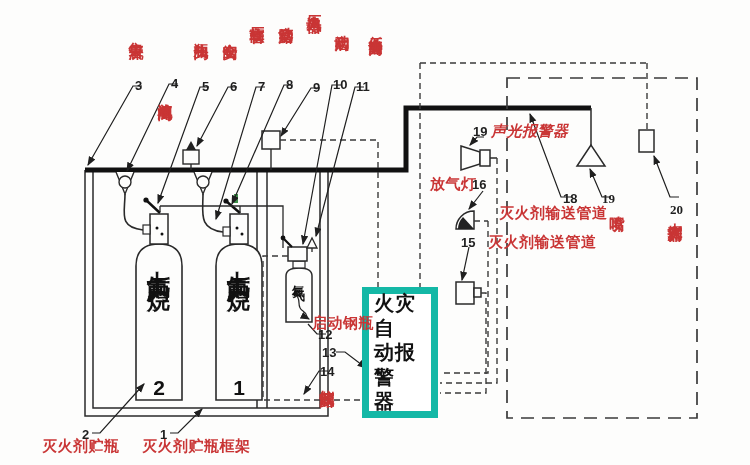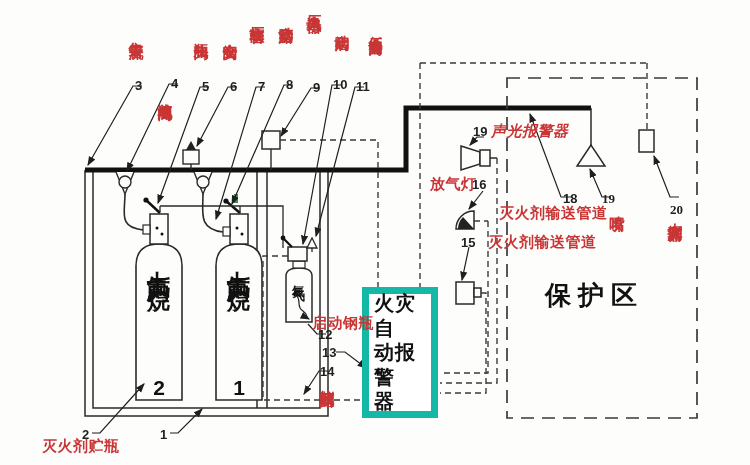--- a/index.html
+++ b/index.html
@@ -172,20 +172,21 @@
 <div class="lblv" style="left:369px;top:25px;font-size:14px;">低压安全泄漏阀</div>
 <div class="lblh" style="left:312px;top:314px;">启动钢瓶</div>
 <div class="lblv" style="left:320px;top:378px;">控制线路</div>
 <div class="lblh" style="left:488px;top:233px;">灭火剂输送管道</div>
 <div class="lblh" style="left:430px;top:175px;">放气灯</div>
 <div class="lblh" style="left:491px;top:122px;font-style:italic;">声光报警器</div>
 <div class="lblh" style="left:499px;top:204px;">灭火剂输送管道</div>
 <div class="lblv" style="left:610px;top:204px;">喷嘴</div>
 <div class="lblv" style="left:668px;top:211px;">火灾探测器</div>
 <div class="lblh" style="left:42px;top:437px;">灭火剂贮瓶</div>
+<div class="lblh" style="left:142px;top:437px;">灭火剂贮瓶框架</div>
 
 <div class="num" style="left:135px;top:78px;">3</div>
 <div class="num" style="left:171px;top:76px;">4</div>
 <div class="num" style="left:202px;top:79px;">5</div>
 <div class="num" style="left:230px;top:79px;">6</div>
 <div class="num" style="left:258px;top:79px;">7</div>
 <div class="num" style="left:286px;top:77px;">8</div>
 <div class="num" style="left:313px;top:80px;">9</div>
 <div class="num" style="left:333px;top:77px;">10</div>
 <div class="num" style="left:356px;top:79px;">11</div>
@@ -200,15 +201,14 @@
 <div class="num" style="left:670px;top:202px;font-family:Liberation Serif, serif;">20</div>
 <div class="num" style="left:160px;top:427px;">1</div>
 <div class="num" style="left:82px;top:427px;">2</div>
 
 <div class="cyltxt" style="left:147px;top:252px;">七氟丙烷</div>
 <div class="cylnum" style="left:149px;top:376px;">2</div>
 <div class="cyltxt" style="left:227px;top:252px;">七氟丙烷</div>
 <div class="cylnum" style="left:229px;top:376px;">1</div>
 <div class="gastxt" style="left:292px;top:275px;">氮气</div>
 
-<div class="zone" style="left:545px;top:278px;">保护区</div>
 
 </div>
 
 </body></html>

